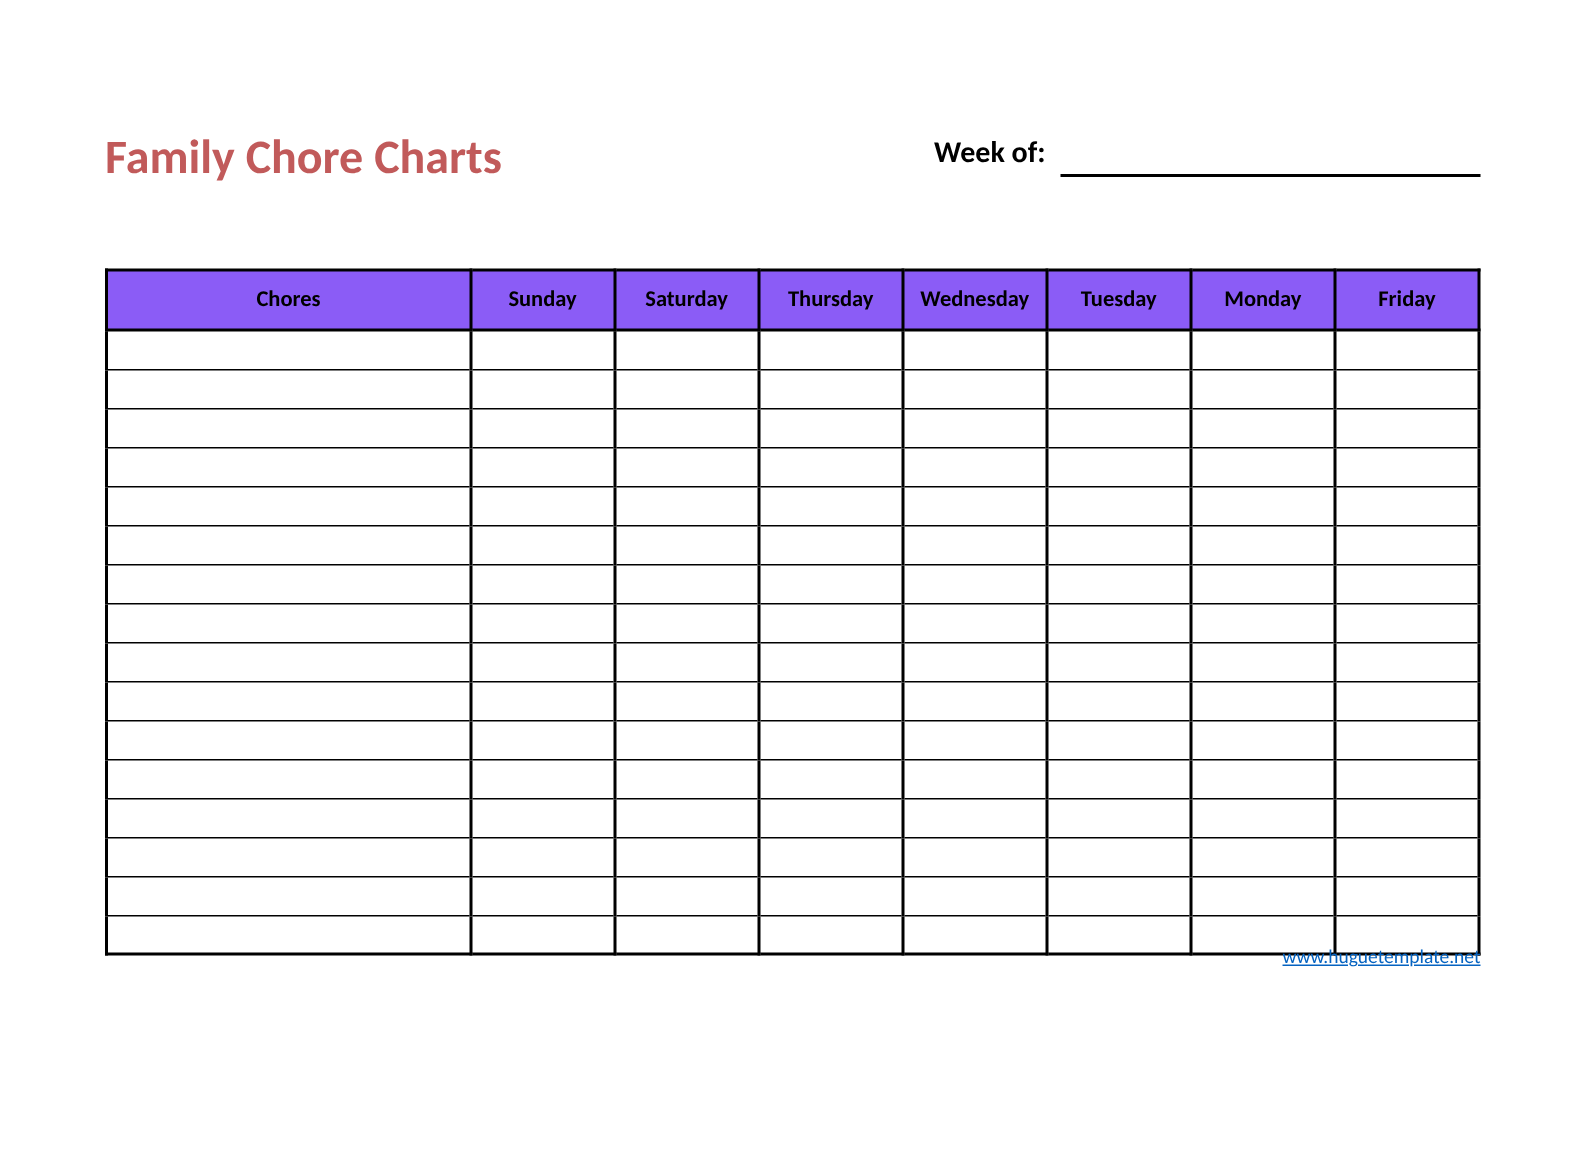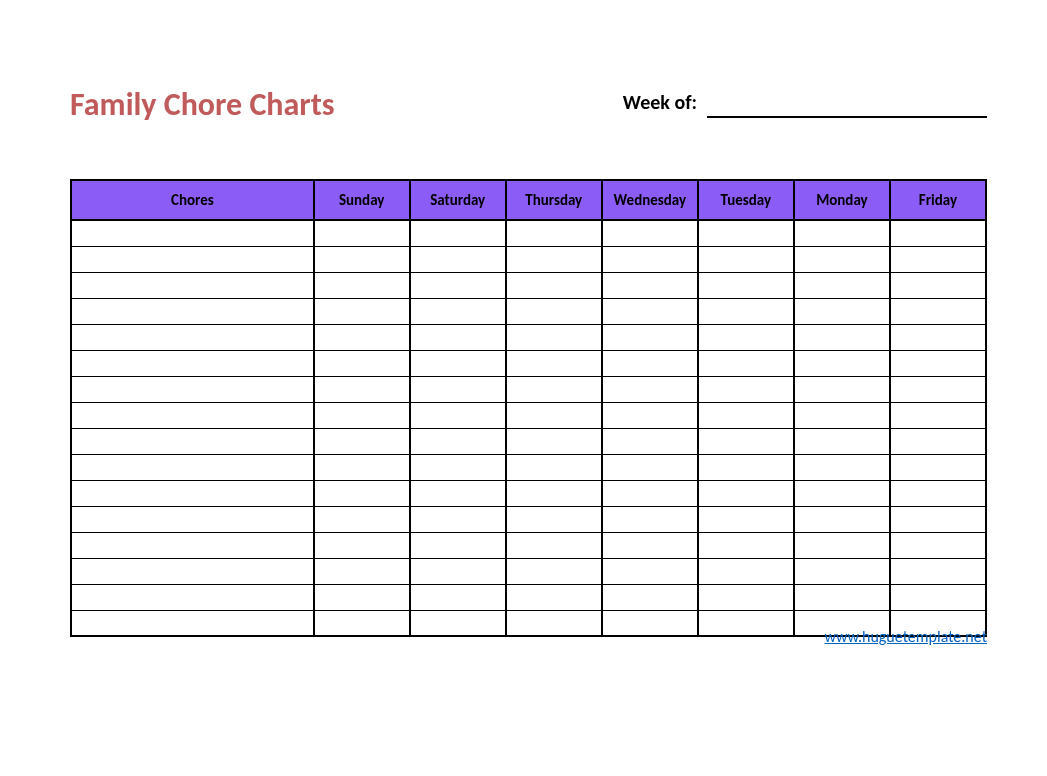--- a/index.html
+++ b/index.html
@@ -79,21 +79,21 @@
     td:first-child {
       border-left: 2px solid #000;
     }
     td:last-child {
       border-right: 2px solid #000;
     }
     .footer-link {
       position: absolute;
       right: 60px;
       bottom: 130px;
-      font-size: 16px;
+      font-size: 13px;
       color: #0563c1;
       text-decoration: underline;
     }
   </style>
 </head>
 <body>
 
 <div class="container">
   <div class="header">
     <h1 class="title">Family Chore Charts</h1>

